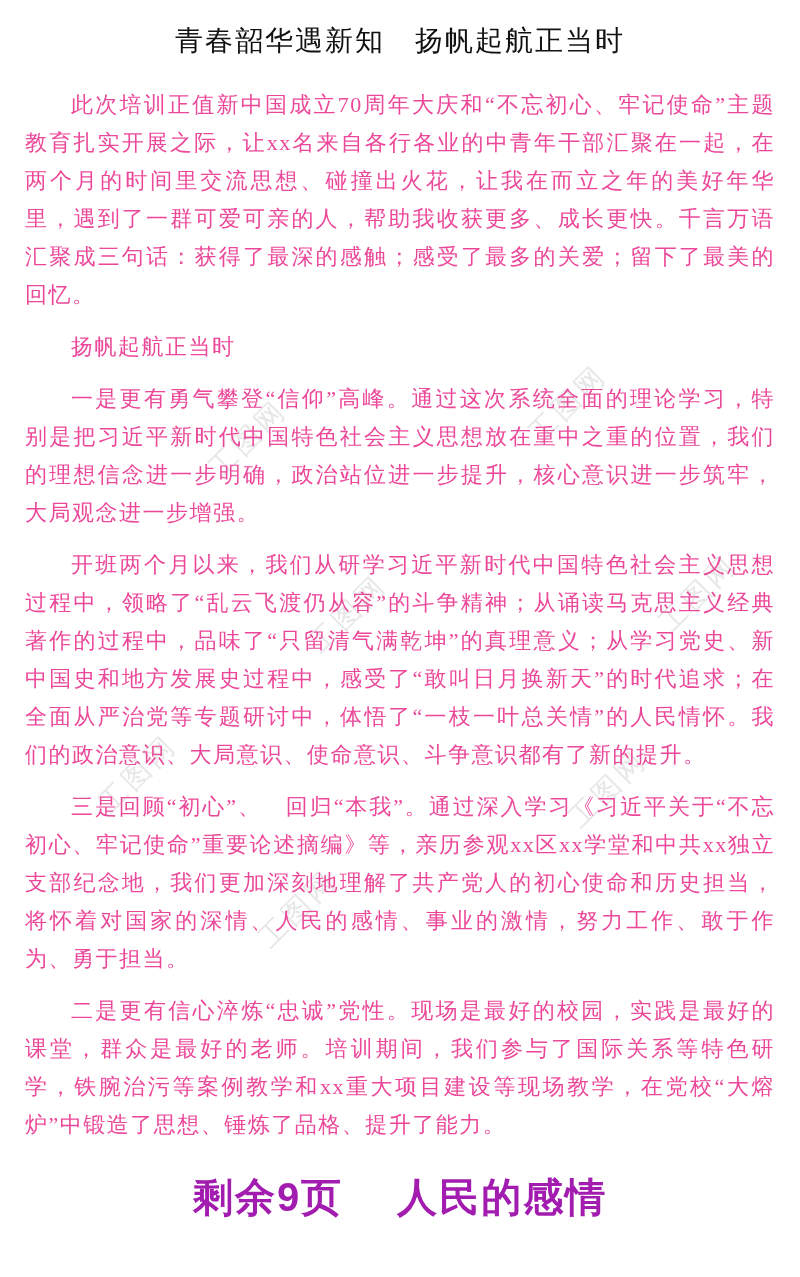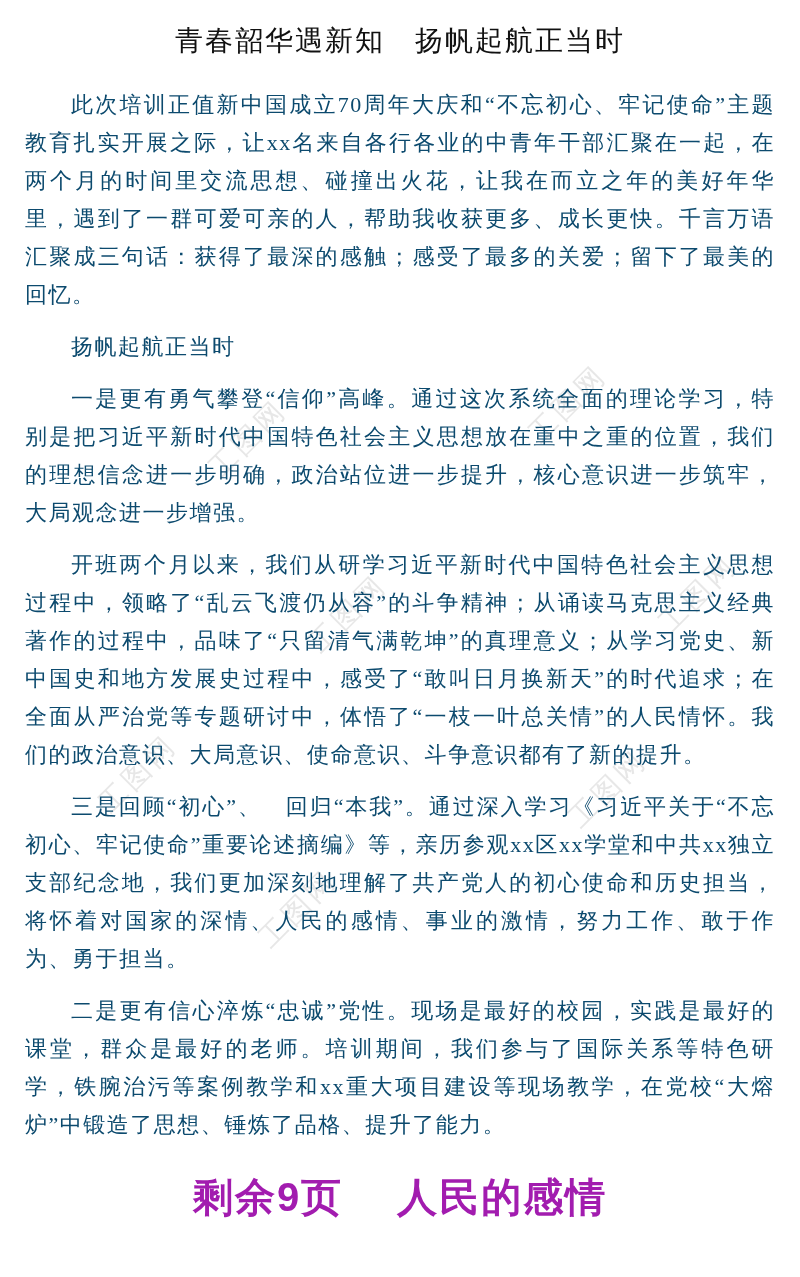--- a/index.html
+++ b/index.html
@@ -25,21 +25,21 @@
     font-weight: normal;
     color: #111111;
     text-align: center;
     margin: 8px 0 26px 0;
     letter-spacing: 2px;
   }
   .para {
     font-size: 22px;
     line-height: 38px;
     letter-spacing: 1.5px;
-    color: #0c4a6e;
+    color: #ec4899;
     text-align: justify;
     text-indent: 46px;
     margin: 0 0 14px 0;
   }
   .watermark-layer {
     position: absolute;
     inset: 0;
     pointer-events: none;
     z-index: 0;
   }

